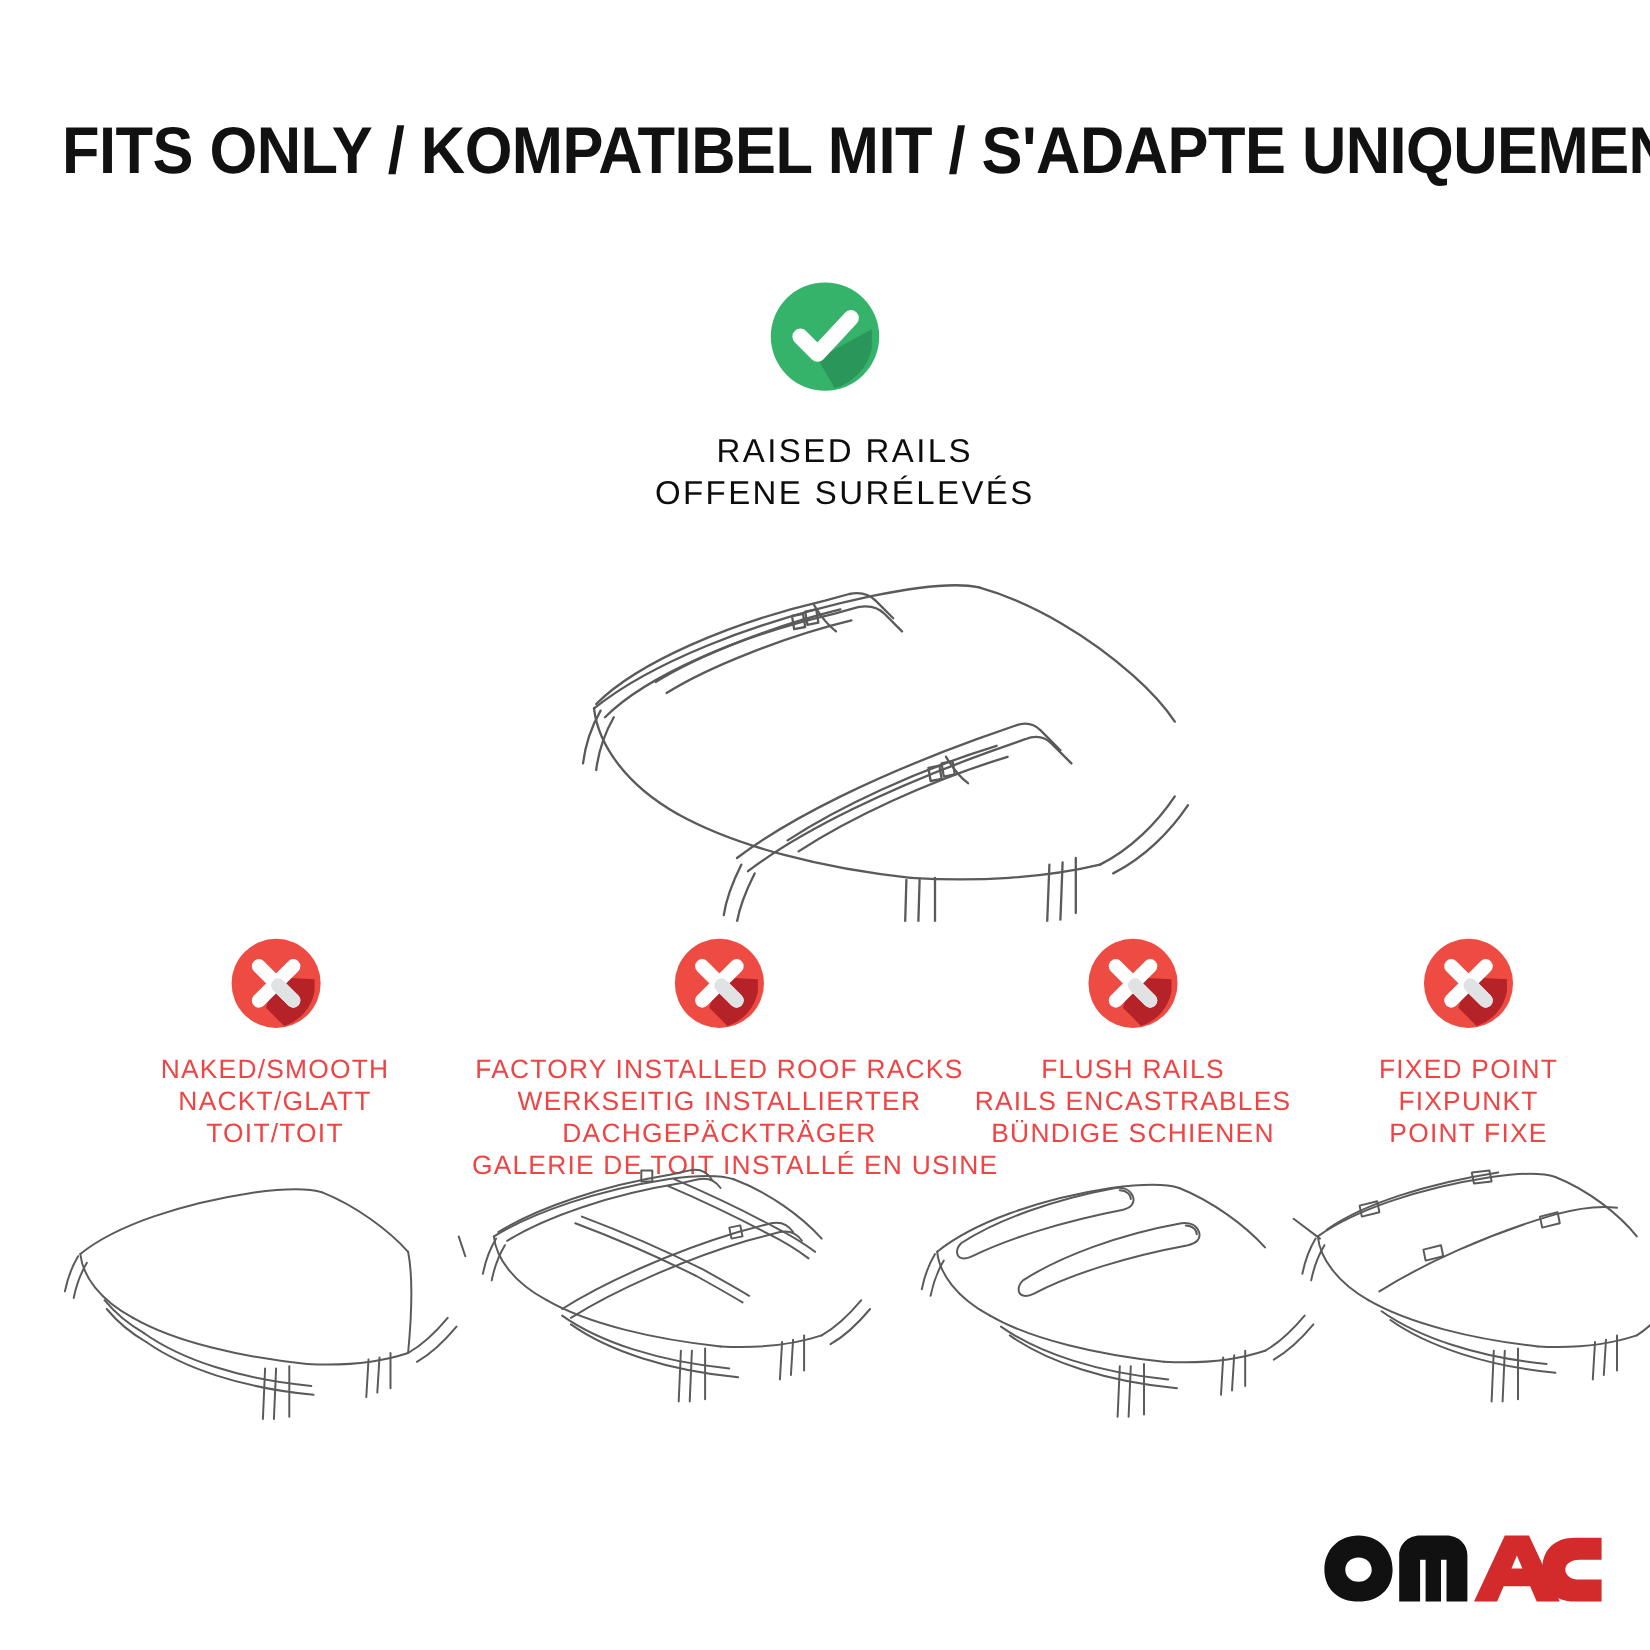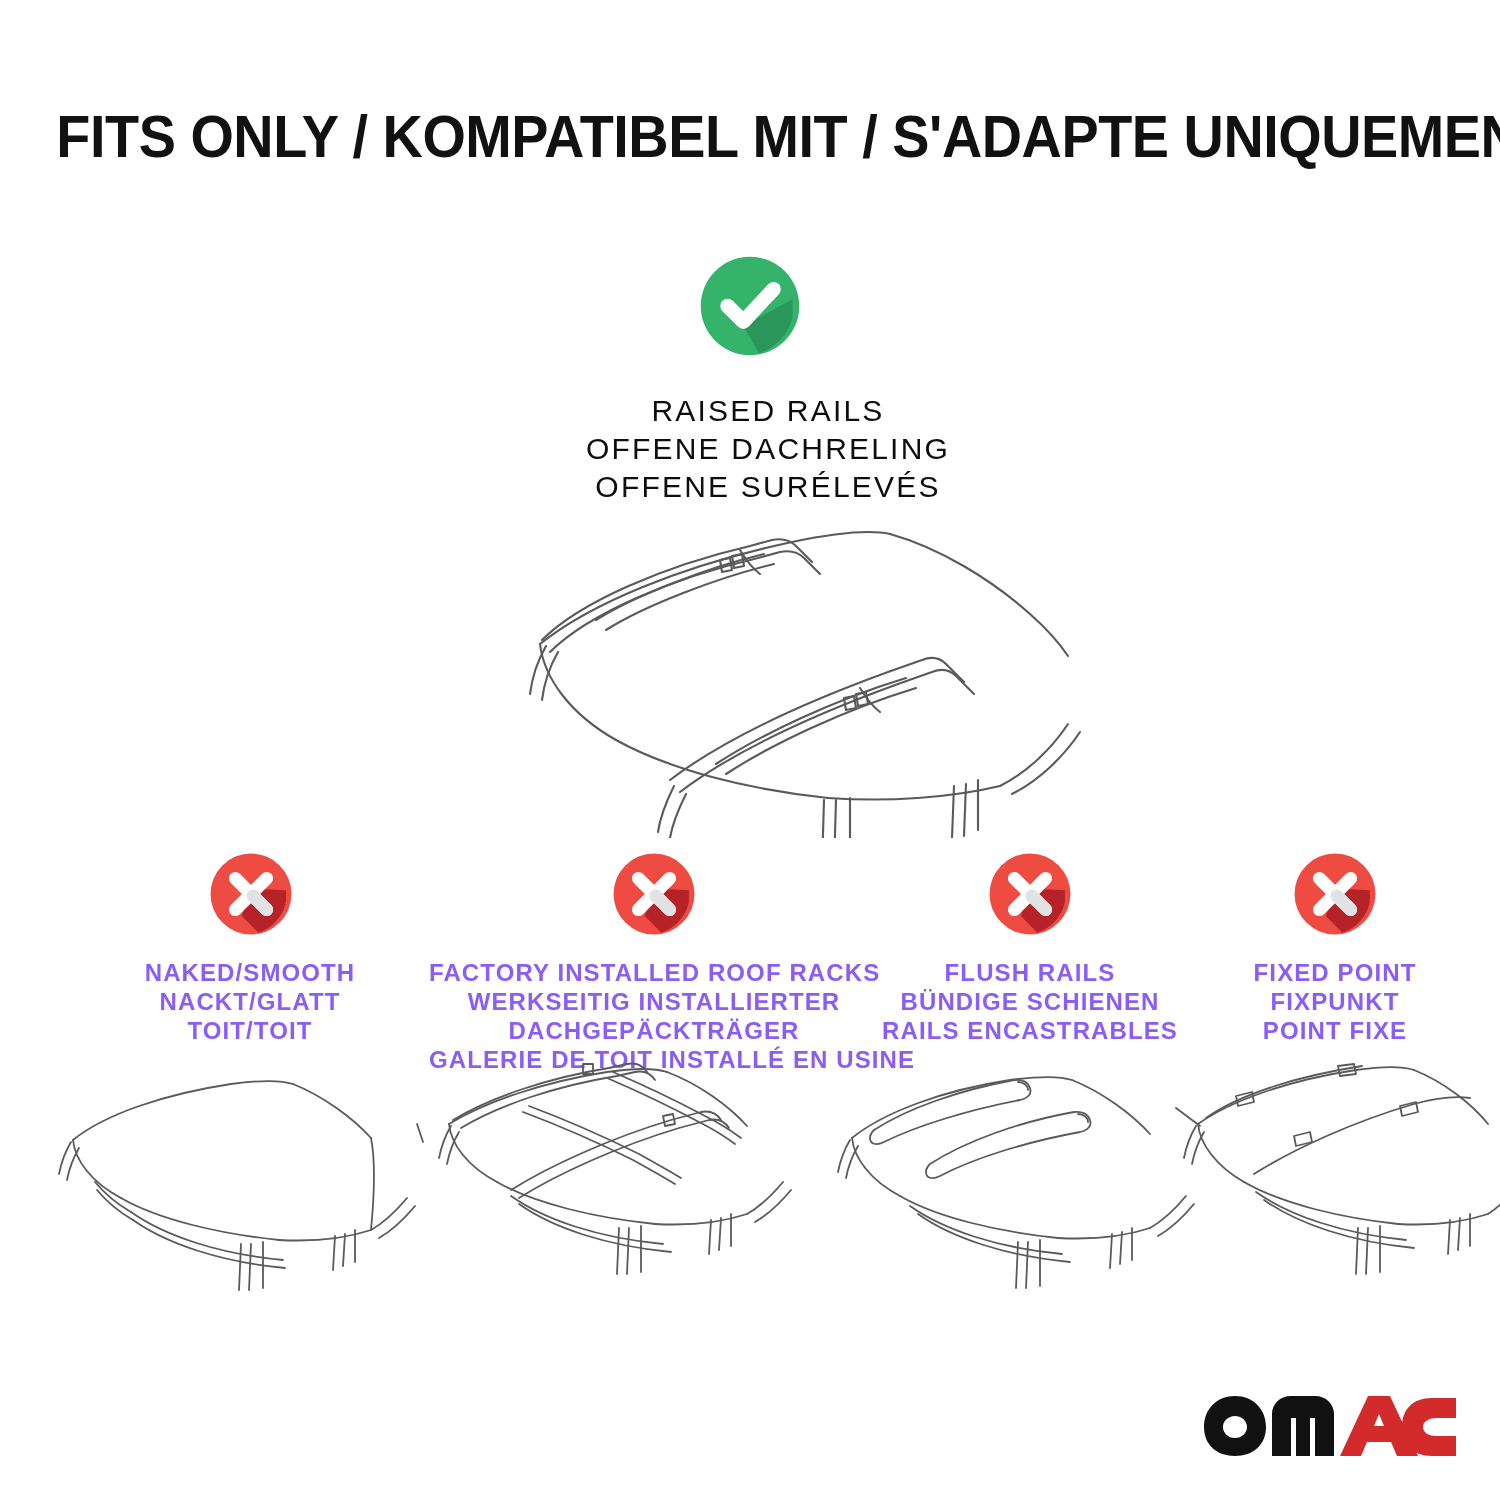--- a/index.html
+++ b/index.html
@@ -76,22 +76,22 @@
     top:0;
     text-align:center;
   }
   .col .icon-circle{ width:92px; height:92px; }
 
   .col-labels{ margin-top:18px; }
   .col-label{
     font-size:24px;
     line-height:29px;
     letter-spacing:1.1px;
-    font-weight:700;
-    color:#8b5cf6;
+    font-weight:400;
+    color:#ef4444;
     white-space:nowrap;
   }
 
   
   .col-1{ left:40px;  width:420px; }
   .col-2{ left:400px; width:450px;margin-left:29px; }
   .col-3{ left:850px; width:360px;text-align:center; }
   .col-4{ left:1190px; width:290px; }
 
   .col-1 .icon-circle{ margin-left:165px; }
@@ -136,21 +136,20 @@
 <div class="hero">
 
   <svg class="icon-circle" viewBox="0 0 100 100">
     <circle cx="50" cy="50" r="44" fill="#35b36a"></circle>
     <path d="M44 68 L88 44 L88 60 A44 44 0 0 1 58 92 Z" fill="#2a9659"></path>
     <path d="M30 50 L44 64 L71 35" fill="none" stroke="#ffffff" stroke-width="13" stroke-linecap="round" stroke-linejoin="round"></path>
   </svg>
 
   <div class="hero-labels">
     <div class="hero-label">RAISED RAILS</div>
-    <div class="hero-label">OFFENE DACHRELING</div>
     <div class="hero-label">OFFENE SURÉLEVÉS</div>
   </div>
 
   <svg class="hero-art" viewBox="0 0 670 320">
     <g fill="none" stroke="#5a5a5a" stroke-width="2.1" stroke-linecap="round" stroke-linejoin="round">
 
       <path d="M120 126 C170 86 260 48 372 24 C420 14 452 12 470 16"></path>
       <path d="M470 16 C520 30 572 62 610 96 C628 112 640 126 648 138"></path>
       <path d="M120 126 C124 160 150 196 196 222"></path>
       <path d="M196 222 C250 252 330 272 408 280"></path>
@@ -229,22 +228,22 @@
   <div class="col col-3">
     <svg class="icon-circle" viewBox="0 0 100 100">
       <circle cx="50" cy="50" r="44" fill="#ee4b42"></circle>
       <path d="M50 44 L88 46 L88 58 A44 44 0 0 1 58 92 L40 74 Z" fill="#b52328"></path>
       <path d="M33 33 L67 67" stroke="#ffffff" stroke-width="14" stroke-linecap="round"></path>
       <path d="M67 33 L33 67" stroke="#ffffff" stroke-width="14" stroke-linecap="round"></path>
       <path d="M52 52 L67 67" stroke="#e0e2e3" stroke-width="14" stroke-linecap="round"></path>
     </svg>
     <div class="col-labels">
       <div class="col-label">FLUSH RAILS</div>
+      <div class="col-label">RAILS ENCASTRABLES</div>
       <div class="col-label">BÜNDIGE SCHIENEN</div>
-      <div class="col-label">RAILS ENCASTRABLES</div>
     </div>
   </div>
 
   <div class="col col-4">
     <svg class="icon-circle" viewBox="0 0 100 100">
       <circle cx="50" cy="50" r="44" fill="#ee4b42"></circle>
       <path d="M50 44 L88 46 L88 58 A44 44 0 0 1 58 92 L40 74 Z" fill="#b52328"></path>
       <path d="M33 33 L67 67" stroke="#ffffff" stroke-width="14" stroke-linecap="round"></path>
       <path d="M67 33 L33 67" stroke="#ffffff" stroke-width="14" stroke-linecap="round"></path>
       <path d="M52 52 L67 67" stroke="#e0e2e3" stroke-width="14" stroke-linecap="round"></path>

